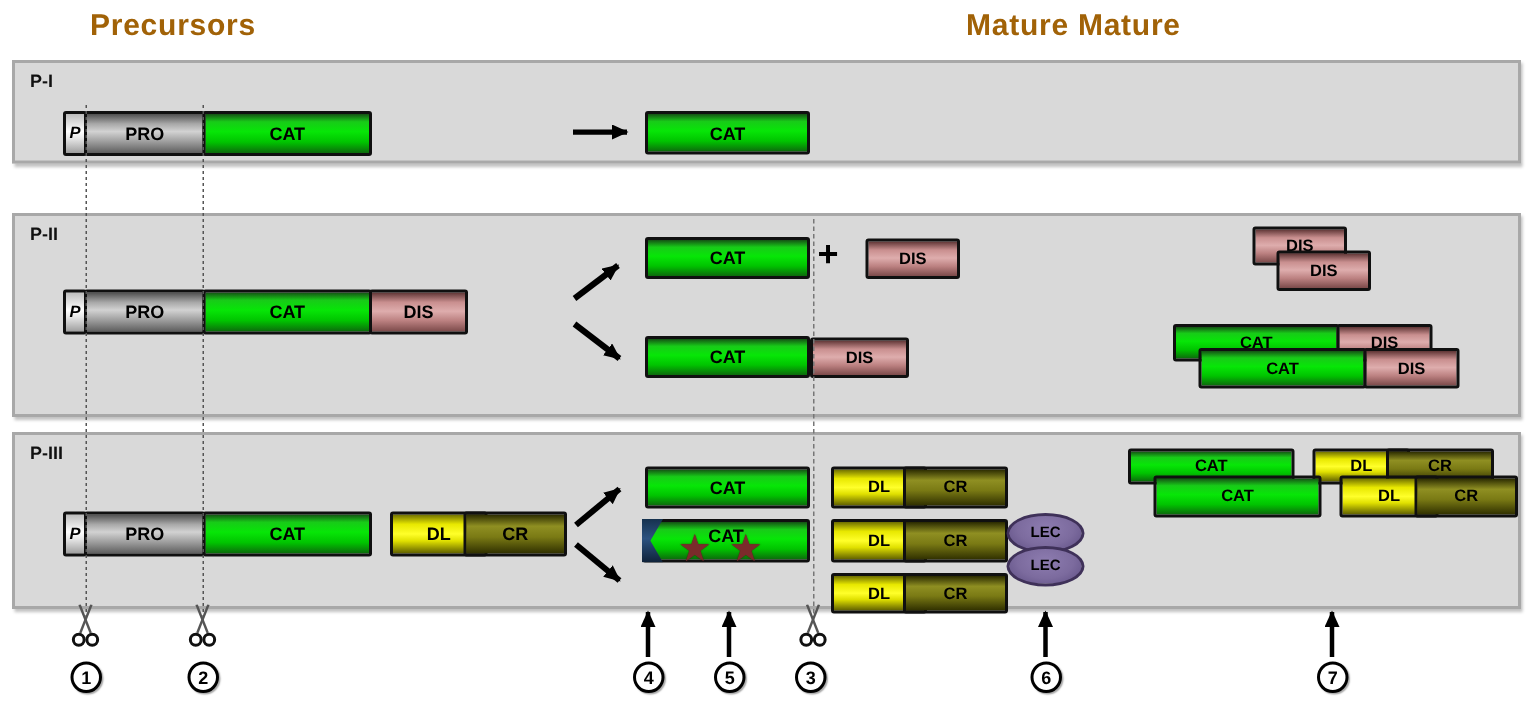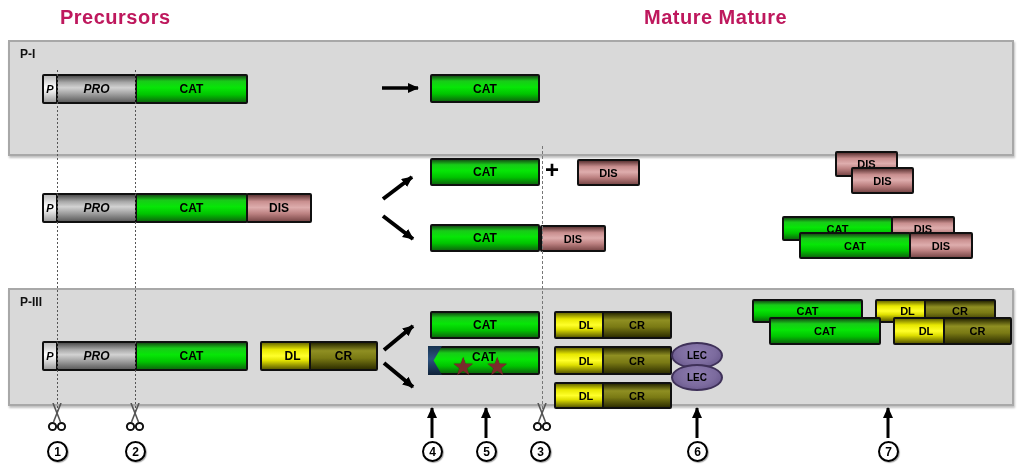--- a/index.html
+++ b/index.html
@@ -1,39 +1,39 @@
 <!DOCTYPE html>
 <html><head>
 <meta charset="utf-8">
 <style>
   html,body { margin:0; padding:0; background:#fff; }
   #canvas {
     position:relative; width:1024px; height:470px; overflow:hidden;
     font-family:"Liberation Sans", sans-serif; background:#fff;
   }
   .title {
-    position:absolute; font-size:20px; font-weight:bold; color:#be185d;
+    position:absolute; font-size:20px; font-weight:bold; color:#a16207;
     letter-spacing:0.5px;
   }
   .panel {
     position:absolute; left:8px; width:1006px; box-sizing:border-box;
     background:#d9d9d9; border:2px solid #a8a8a8;
     box-shadow:1px 2px 2px rgba(0,0,0,0.25);
   }
   .panel-label {
     position:absolute; left:10px; top:5px; font-size:12px; font-weight:bold; color:#111;
   }
   .box {
     position:absolute; box-sizing:border-box; border:2px solid #101010; border-radius:2px;
     display:flex; align-items:center; justify-content:center;
     font-weight:bold; font-size:12px; color:#000; text-align:center;
   }
   .sm { font-size:11px; }
   .cat { background:linear-gradient(180deg,#145214 0%,#18cb18 20%,#07e607 45%,#00c400 72%,#0c6b0c 100%); }
-  .pro { background:linear-gradient(180deg,#4f4f4f 0%,#a7a7a7 25%,#d2d2d2 45%,#9b9b9b 72%,#5e5e5e 100%);font-style:italic; }
+  .pro { background:linear-gradient(180deg,#4f4f4f 0%,#a7a7a7 25%,#d2d2d2 45%,#9b9b9b 72%,#5e5e5e 100%); }
   .sig { background:linear-gradient(180deg,#bdbdbd 0%,#ffffff 45%,#e8e8e8 62%,#9e9e9e 100%); font-style:italic; font-size:11px; }
   .dis { background:linear-gradient(180deg,#5f3535 0%,#c98f8f 25%,#deadad 48%,#bc8181 72%,#7c4a4a 100%); }
   .dl  { background:linear-gradient(180deg,#6e6e00 0%,#e8e800 25%,#ffff2a 50%,#e0e000 68%,#5f5f00 100%);margin-left:14px; }
   .cr  { background:linear-gradient(180deg,#2a2a00 0%,#8f8f22 30%,#7a7a14 58%,#303000 100%); }
   .notch {
     position:absolute; left:-2px; top:-2px; bottom:-2px; width:14px;
     background:linear-gradient(180deg,#16324f 0%,#2c5280 45%,#0f2239 100%);
     clip-path:polygon(0 0,100% 0,40% 50%,100% 100%,0 100%);
   }
   .lec {
@@ -56,22 +56,25 @@
   .scissors { position:absolute; }
 </style>
 </head>
 <body>
 
 <div id="canvas">
 
   <div class="title" style="left:60px; top:6px;">Precursors</div>
   <div class="title" style="left:644px; top:6px;">Mature Mature</div>
 
-  <div class="panel" style="top:40px; height:116px;">
+  <div class="panel" style="top:40px; height:69px;">
     <div class="panel-label">P-I</div>
+  </div>
+  <div class="panel" style="top:142px; height:136px;">
+    <div class="panel-label">P-II</div>
   </div>
   <div class="panel" style="top:288px; height:118px;">
     <div class="panel-label">P-III</div>
   </div>
 
   <div class="box sig" style="left:42px; top:74px; width:16px; height:30px;">P</div>
   <div class="box pro" style="left:56px; top:74px; width:81px; height:30px;">PRO</div>
   <div class="box cat" style="left:135px; top:74px; width:113px; height:30px;">CAT</div>
 
   <div class="box cat" style="left:430px; top:74px; width:110px; height:29px;">CAT</div>

